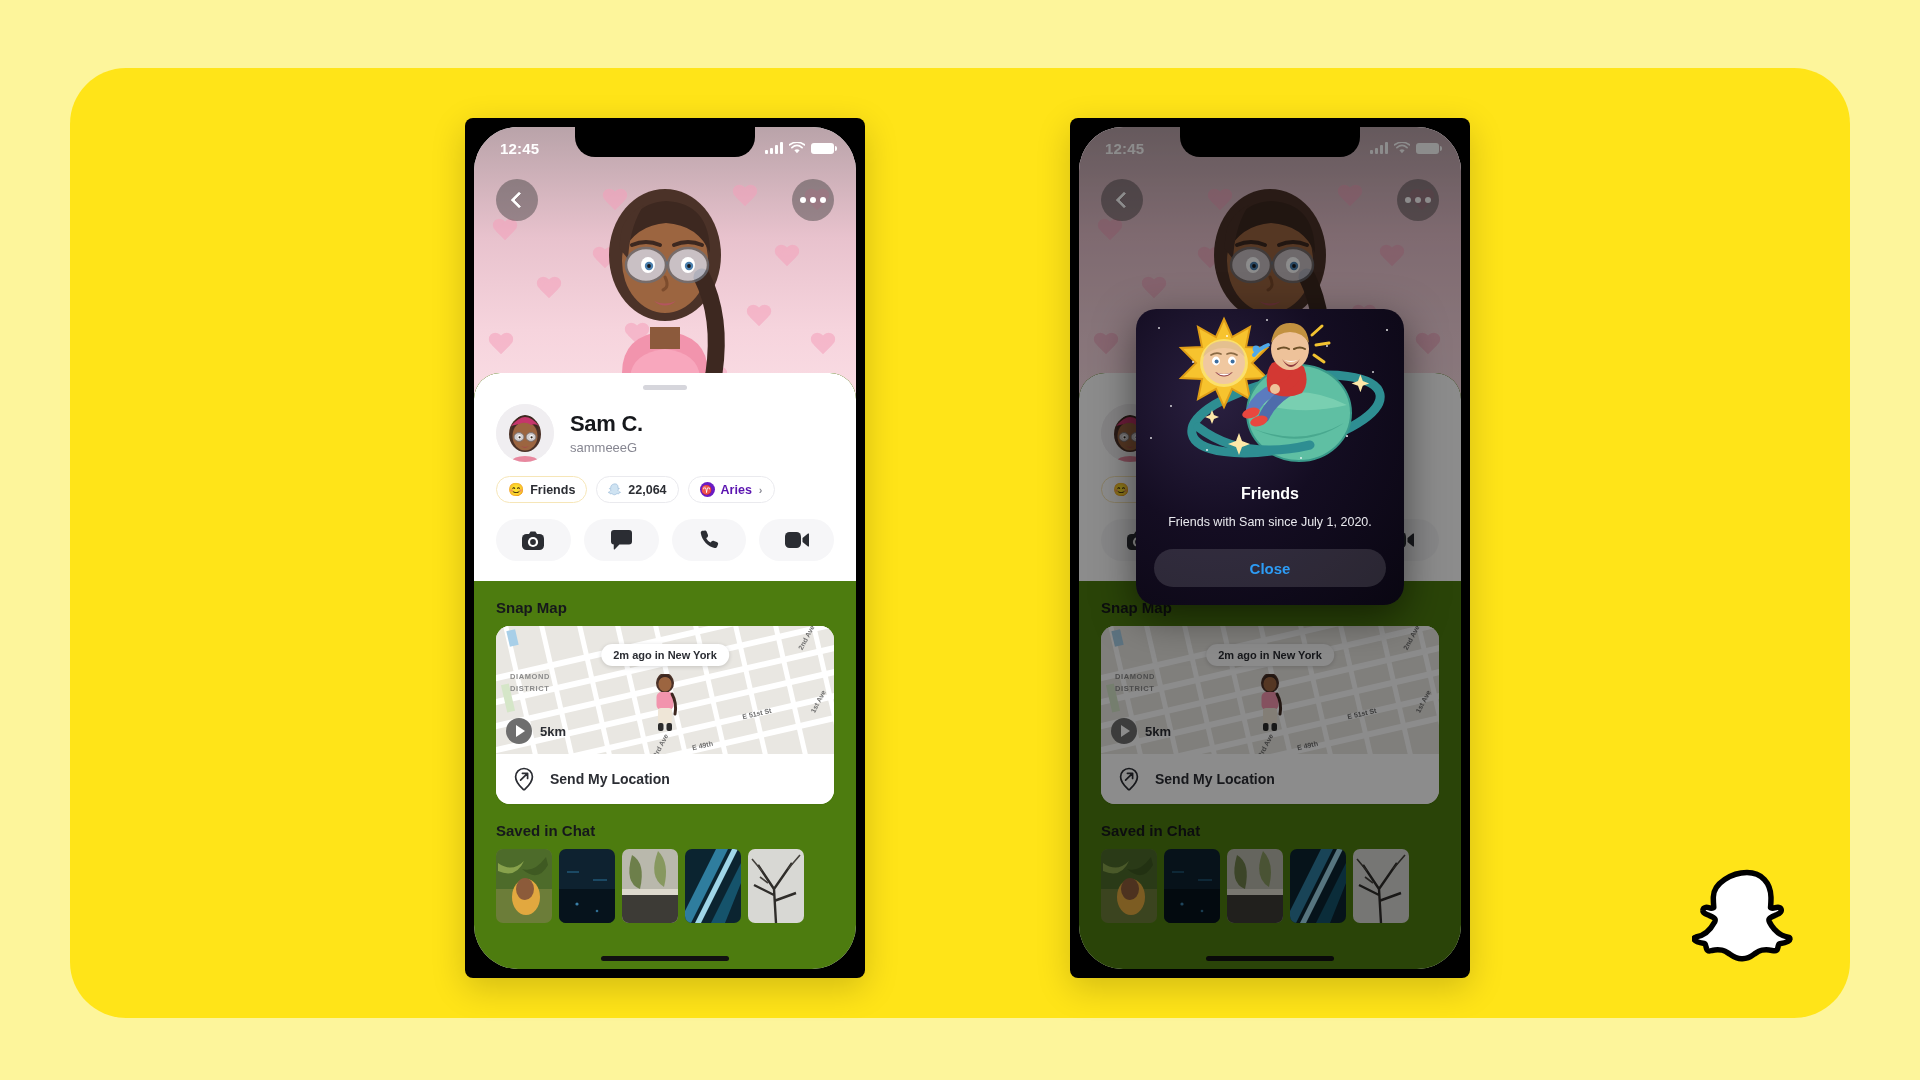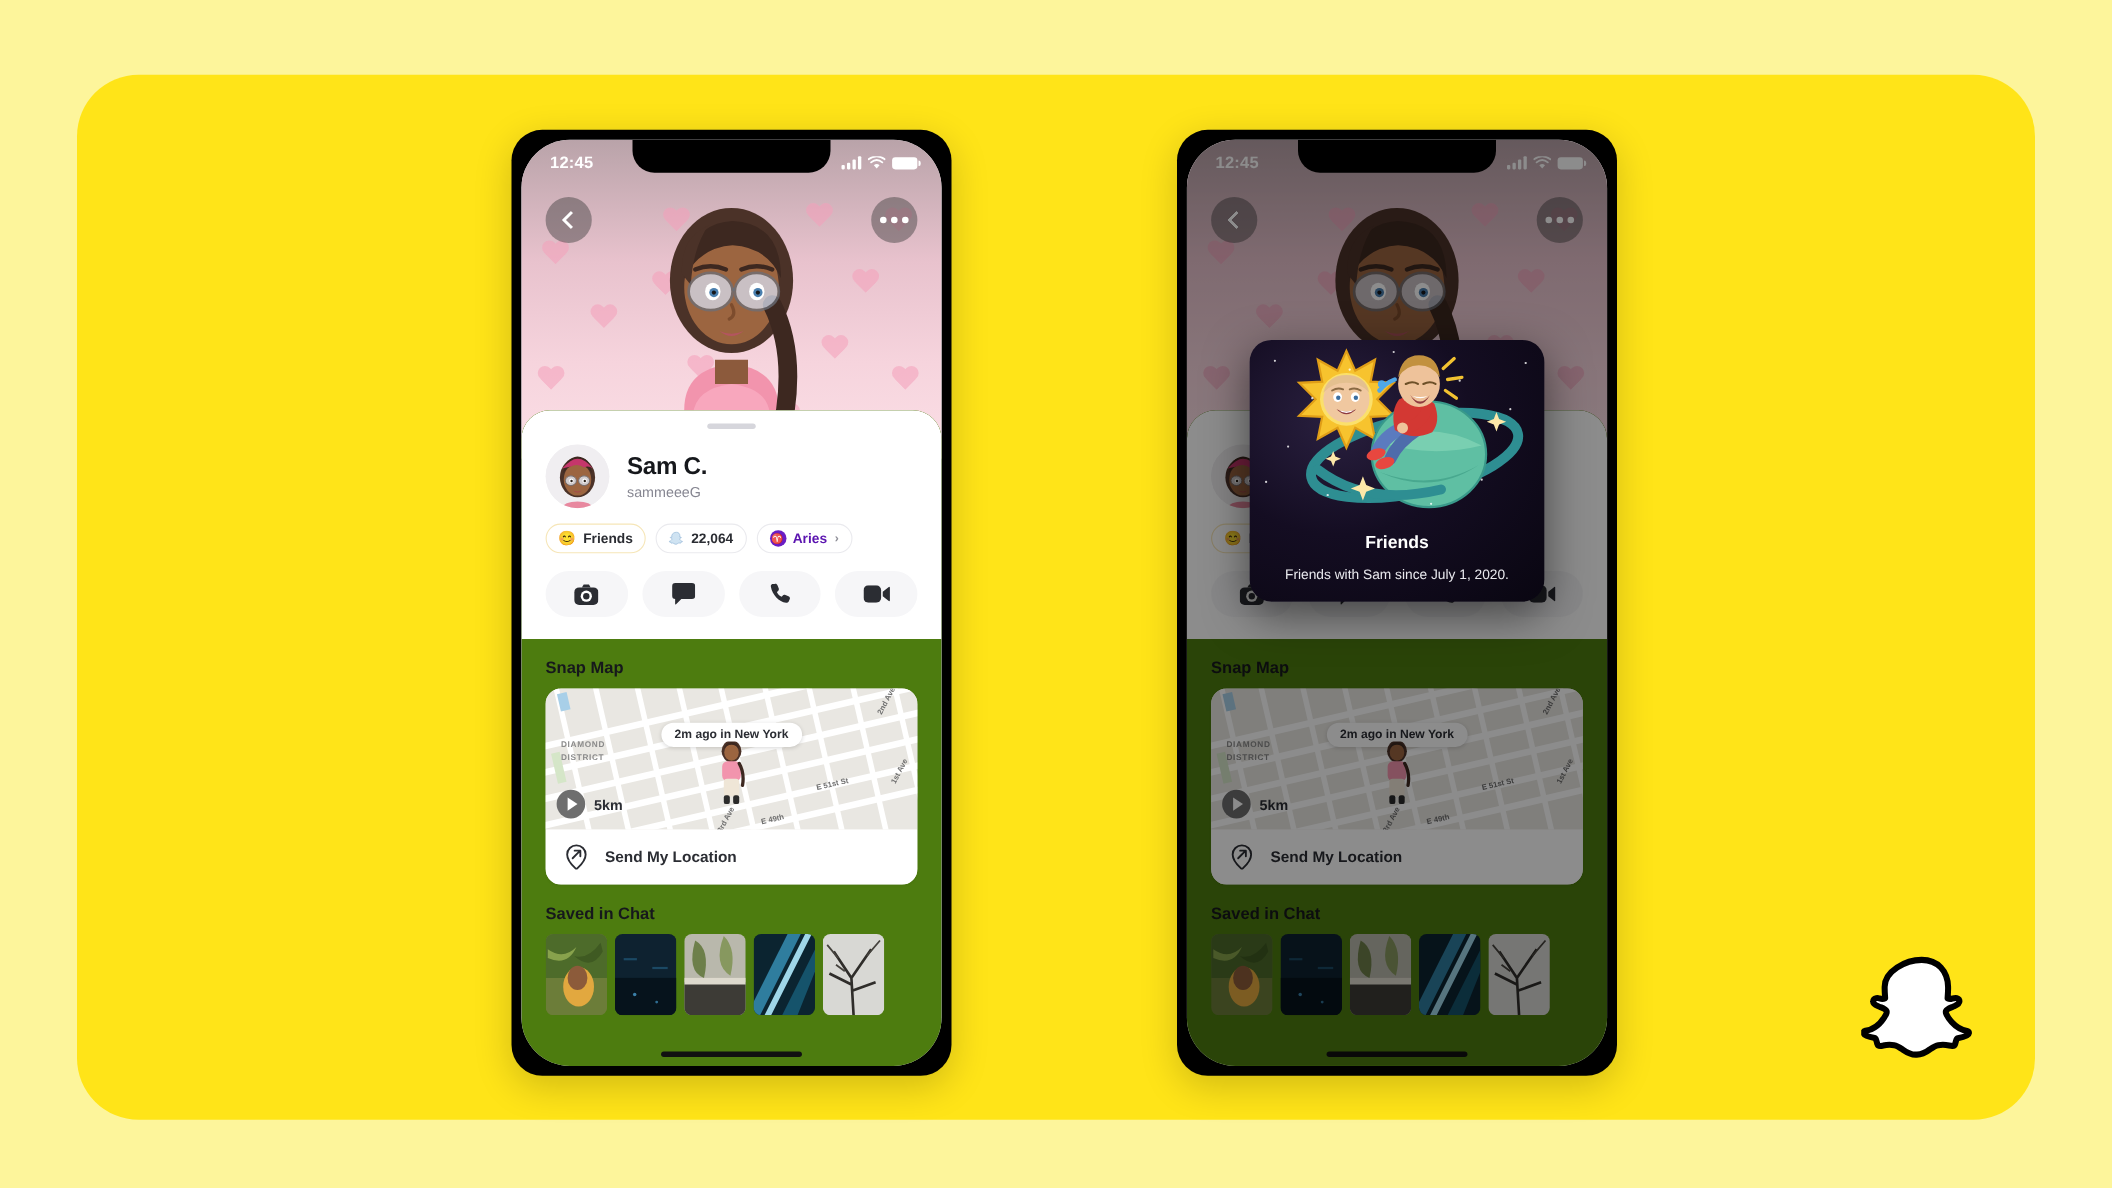--- a/index.html
+++ b/index.html
@@ -24,21 +24,21 @@
     position:absolute;
     right:118px; bottom:104px;
     width:110px; height:110px;
   }
 
   
   .phone{
     position:absolute;
     width:400px; height:860px;
     background:#000;
-    border-radius:28px;
+    border-radius:8px;
     padding:9px;
     top:118px;
     box-shadow:0 10px 34px rgba(0,0,0,.18);
   }
   .phone.left{ left:465px; }
   .phone.right{ left:1070px; }
   .screen{
     position:relative;
     width:100%; height:100%;
     border-radius:44px;
@@ -210,21 +210,21 @@
   .water{ position:absolute; background:#A8CFE8; }
   .map-label{
     position:absolute; font-size:7.5px; color:#8B8B8B;
     letter-spacing:.6px; font-weight:bold;
   }
   .street-label{
     position:absolute; font-size:7px; color:#6F6F6F; font-weight:bold;
     white-space:nowrap;
   }
   .map-pill{
-    position:absolute; left:50%; top:31px; transform:translateX(-50%);
+    position:absolute; left:50%; top:18px; transform:translateX(-50%);
     background:#fff; border-radius:13px; padding:5px 12px;
     font-size:11px; font-weight:bold; color:#2B2D33;
     box-shadow:0 1px 4px rgba(0,0,0,.16); white-space:nowrap;
     z-index:6;
   }
   .map-bitmoji{
     position:absolute; left:50%; top:48px; transform:translateX(-50%);
     width:34px; height:62px; z-index:6;
   }
   .dist-chip{
@@ -895,17 +895,18 @@
             <path d="M26 -12 l10 -9 M30 -2 l13 -2 M28 8 l10 7" stroke="#F2C230" stroke-width="3" stroke-linecap="round"></path>
           </g>
 
           <path d="M100 132 l3 -8 l3 8 l8 3 l-8 3 l-3 8 l-3 -8 l-8 -3 z" fill="#FDE8A8"></path>
           <path d="M222 72 l2.4 -6.4 l2.4 6.4 l6.4 2.4 l-6.4 2.4 l-2.4 6.4 l-2.4 -6.4 l-6.4 -2.4 z" fill="#FDE8A8"></path>
           <path d="M74 106 l2 -5 l2 5 l5 2 l-5 2 l-2 5 l-2 -5 l-5 -2 z" fill="#FDE8A8"></path>
         </svg>
       </div>
       <div class="modal-title">Friends</div>
       <div class="modal-sub">Friends with Sam since July 1, 2020.</div>
+      <div class="modal-close">Close</div>
     </div>
 
     <div class="home-indicator"></div>
   </div>
 </div>
 
 </body></html>

